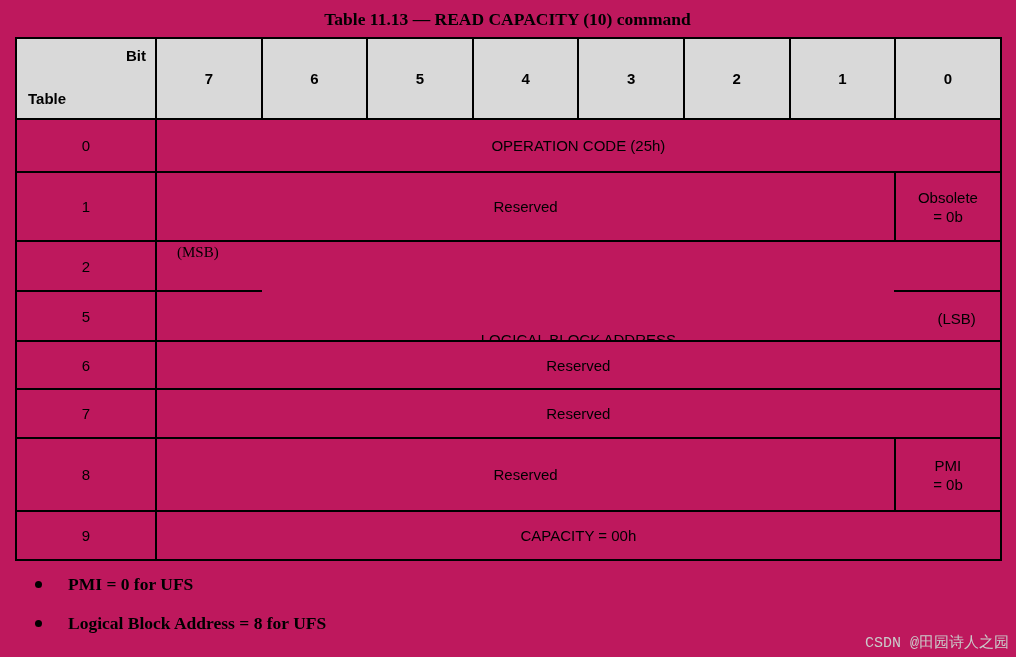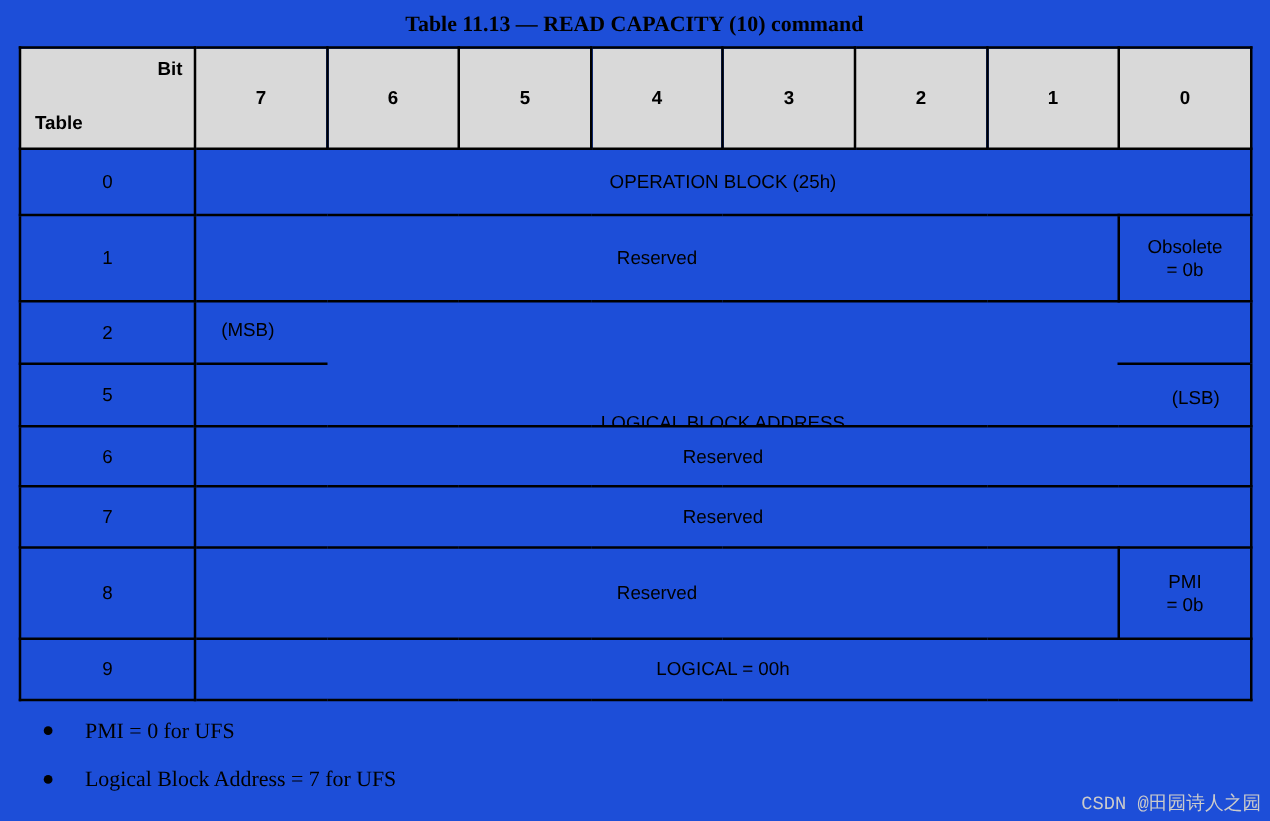--- a/index.html
+++ b/index.html
@@ -1,18 +1,18 @@
 <!DOCTYPE html>
 <html><head>
 <meta charset="utf-8">
 <style>
   * { margin:0; padding:0; box-sizing:border-box; }
   html,body { background:#ffffff; }
   .page {
-    position:relative; width:1016px; height:657px; background:#1d4ed8;
+    position:relative; width:1016px; height:657px; background:#be185d;
     color:#000; font-family:"Liberation Sans", sans-serif; overflow:hidden;
   }
   .title {
     position:absolute; top:9px; left:15px; width:985px; text-align:center;
     font-family:"Liberation Serif", serif; font-weight:bold; font-size:17.5px;
   }
   table.cmd {
     position:absolute; top:37px; left:15px; width:985px;
     border-collapse:collapse; table-layout:fixed;
   }
@@ -31,32 +31,32 @@
   tr.r8     { height:73px; }
   tr.r9     { height:49px; }
   .corner-wrap {
     display:flex; flex-direction:column; justify-content:space-between;
     height:77px; padding:7px 9px 10px 11px;
   }
   .corner-top { text-align:right; }
   .corner-bottom { text-align:left; }
   td.lba { position:relative; padding:0; }
   .lba-inner { position:absolute; top:0; left:0; right:0; bottom:0; }
-  .msb { position:absolute; top:14px; left:20px; }
+  .msb { position:absolute; top:2px; left:20px;font-family:Liberation Serif, serif; }
   .lsb { position:absolute; bottom:13px; right:24px; }
   .lba-label { position:absolute; top:50%; left:50%; transform:translate(-50%,-50%); white-space:nowrap;margin-top:48px; }
   .pline { position:absolute; height:2px; background:#000; top:calc(50% - 1px); }
   .pline-left  { left:0; width:105px; }
   .pline-right { right:0; width:106px; }
   .two-line div { line-height:19px;text-align:center; }
   .notes {
     position:absolute; top:574px; left:33px; list-style:none;
     font-family:"Liberation Serif", serif; font-size:17.5px;
   }
-  .notes li { position:relative; padding-left:35px; margin-bottom:18px; white-space:nowrap; }
+  .notes li { position:relative; padding-left:35px; margin-bottom:18px; white-space:nowrap;font-weight:bold; }
   .notes li .dot {
     position:absolute; left:2px; top:7px; width:7px; height:7px;
     border-radius:50%; background:#000;
   }
   .watermark {
     position:absolute; right:7px; bottom:5px; color:#cbcbcb; font-size:15px;
     font-family:Liberation Mono, monospace;
   }
 </style>
 </head>
@@ -91,21 +91,21 @@
         <th>5</th>
         <th>4</th>
         <th>3</th>
         <th>2</th>
         <th>1</th>
         <th>0</th>
       </tr>
 
       <tr class="r0">
         <td>0</td>
-        <td colspan="8">OPERATION BLOCK (25h)</td>
+        <td colspan="8">OPERATION CODE (25h)</td>
       </tr>
 
       <tr class="r1">
         <td>1</td>
         <td colspan="7">Reserved</td>
         <td class="two-line">
           <div>Obsolete</div>
           <div>= 0b</div>
         </td>
       </tr>
@@ -140,29 +140,29 @@
         <td>8</td>
         <td colspan="7">Reserved</td>
         <td class="two-line">
           <div>PMI</div>
           <div>= 0b</div>
         </td>
       </tr>
 
       <tr class="r9">
         <td>9</td>
-        <td colspan="8">LOGICAL = 00h</td>
+        <td colspan="8">CAPACITY = 00h</td>
       </tr>
     </tbody>
   </table>
 
   <ul class="notes">
     <li>
       <span class="dot"></span><span>PMI = 0 for UFS</span>
     </li>
     <li>
-      <span class="dot"></span><span>Logical Block Address = 7 for UFS</span>
+      <span class="dot"></span><span>Logical Block Address = 8 for UFS</span>
     </li>
   </ul>
 
   <div class="watermark">CSDN @田园诗人之园</div>
 
 </div>
 
 </body></html>

